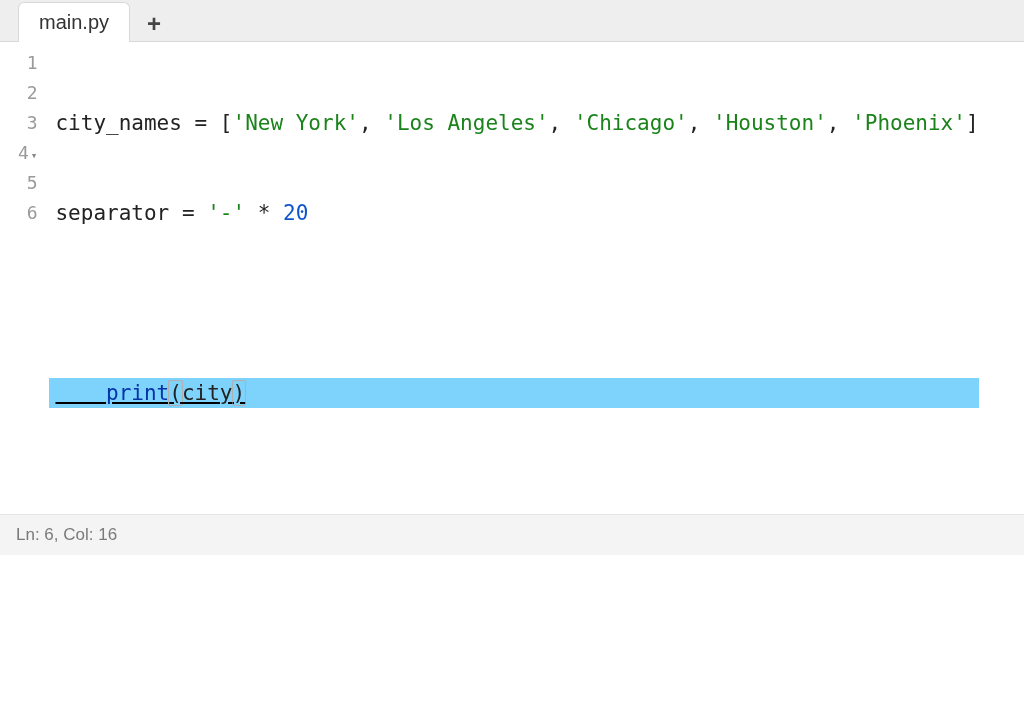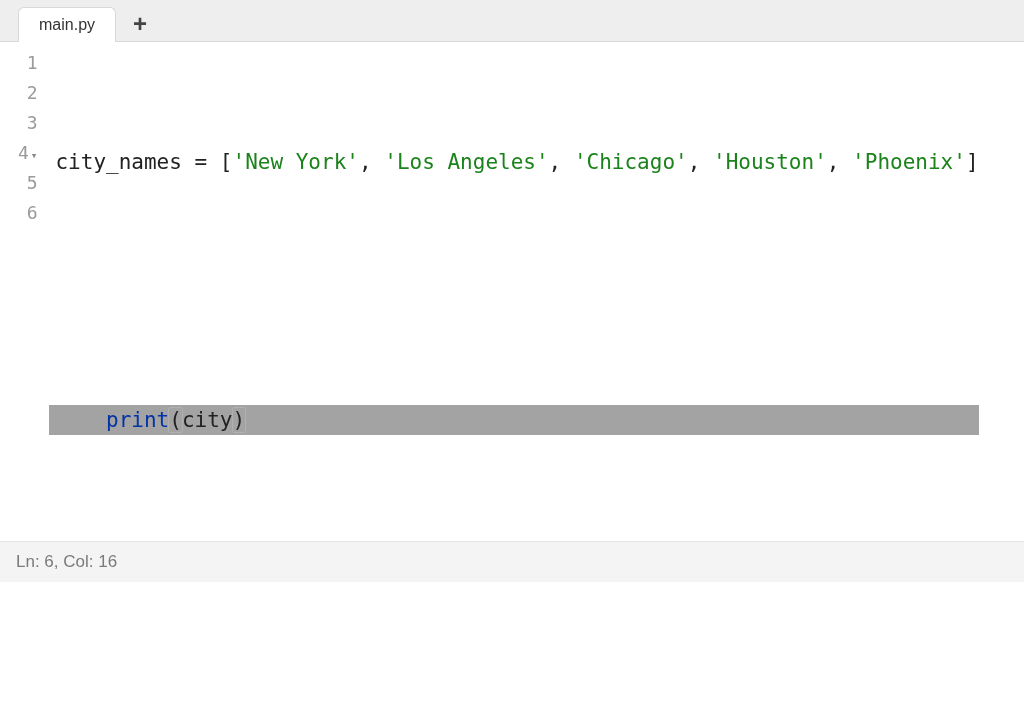--- a/index.html
+++ b/index.html
@@ -18,21 +18,21 @@
   padding-left: 18px;
   background: #eeeeee;
   border-bottom: 1px solid #d8d8d8;
 }
 .tab {
   background: #fff;
   border: 1px solid #d8d8d8;
   border-bottom: none;
   border-radius: 6px 6px 0 0;
   padding: 8px 20px;
-  font-size: 16px;
+  font-size: 20px;
   color: #333;
   margin-right: 4px;
   position: relative;
   top: 1px;
 }
 .tab-add {
   width: 40px;
   height: 36px;
   display: flex;
   align-items: center;
@@ -61,23 +61,22 @@
 }
 .gutter-line { height: 30px; }
 .fold-marker { font-size: 11px; color: #888; margin-left: 2px; }
 .code {
   padding: 6px 0;
   white-space: pre;
 }
 .code-line {
   height: 30px;
   padding-left: 6px;
-  margin-top: 39px;
 }
-.code-line.active { background: #a3a3a3; }
+.code-line.active { background: #7dd3fc; text-decoration: underline; }
 .tok-var { color: #222; }
 .tok-op  { color: #222; }
 .tok-str { color: #1a831a; }
 .tok-num { color: #1155cc; }
 .tok-kw  { color: #0433a6; font-weight: 600; }
 .tok-fn  { color: #0433a6; }
 .tok-punc{ color: #222; }
 .bracket-hl {
   border: 1px solid #b0b0b0;
   border-radius: 2px;
@@ -106,19 +105,20 @@
     <div class="gutter">
       <div class="gutter-line"><span>1</span></div>
       <div class="gutter-line"><span>2</span></div>
       <div class="gutter-line"><span>3</span></div>
       <div class="gutter-line"><span>4</span><span class="fold-marker">▾</span></div>
       <div class="gutter-line"><span>5</span></div>
       <div class="gutter-line"><span>6</span></div>
     </div>
     <div class="code">
       <div class="code-line"><span class="tok-var">city_names</span><span class="tok-op"> = </span><span class="tok-punc">[</span><span class="tok-str">'New York'</span><span class="tok-punc">, </span><span class="tok-str">'Los Angeles'</span><span class="tok-punc">, </span><span class="tok-str">'Chicago'</span><span class="tok-punc">, </span><span class="tok-str">'Houston'</span><span class="tok-punc">, </span><span class="tok-str">'Phoenix'</span><span class="tok-punc">]</span></div>
+      <div class="code-line"><span class="tok-var">separator</span><span class="tok-op"> = </span><span class="tok-str">'-'</span><span class="tok-op"> * </span><span class="tok-num">20</span></div>
       <div class="code-line"></div>
       <div class="code-line active"><span>    </span><span class="tok-fn">print</span><span class="tok-punc bracket-hl">(</span><span class="tok-var">city</span><span class="tok-punc bracket-hl">)</span></div>
     </div>
   </div>
 
   <div class="status-bar">Ln: 6,  Col: 16</div>
 </div>
 
 </body></html>

